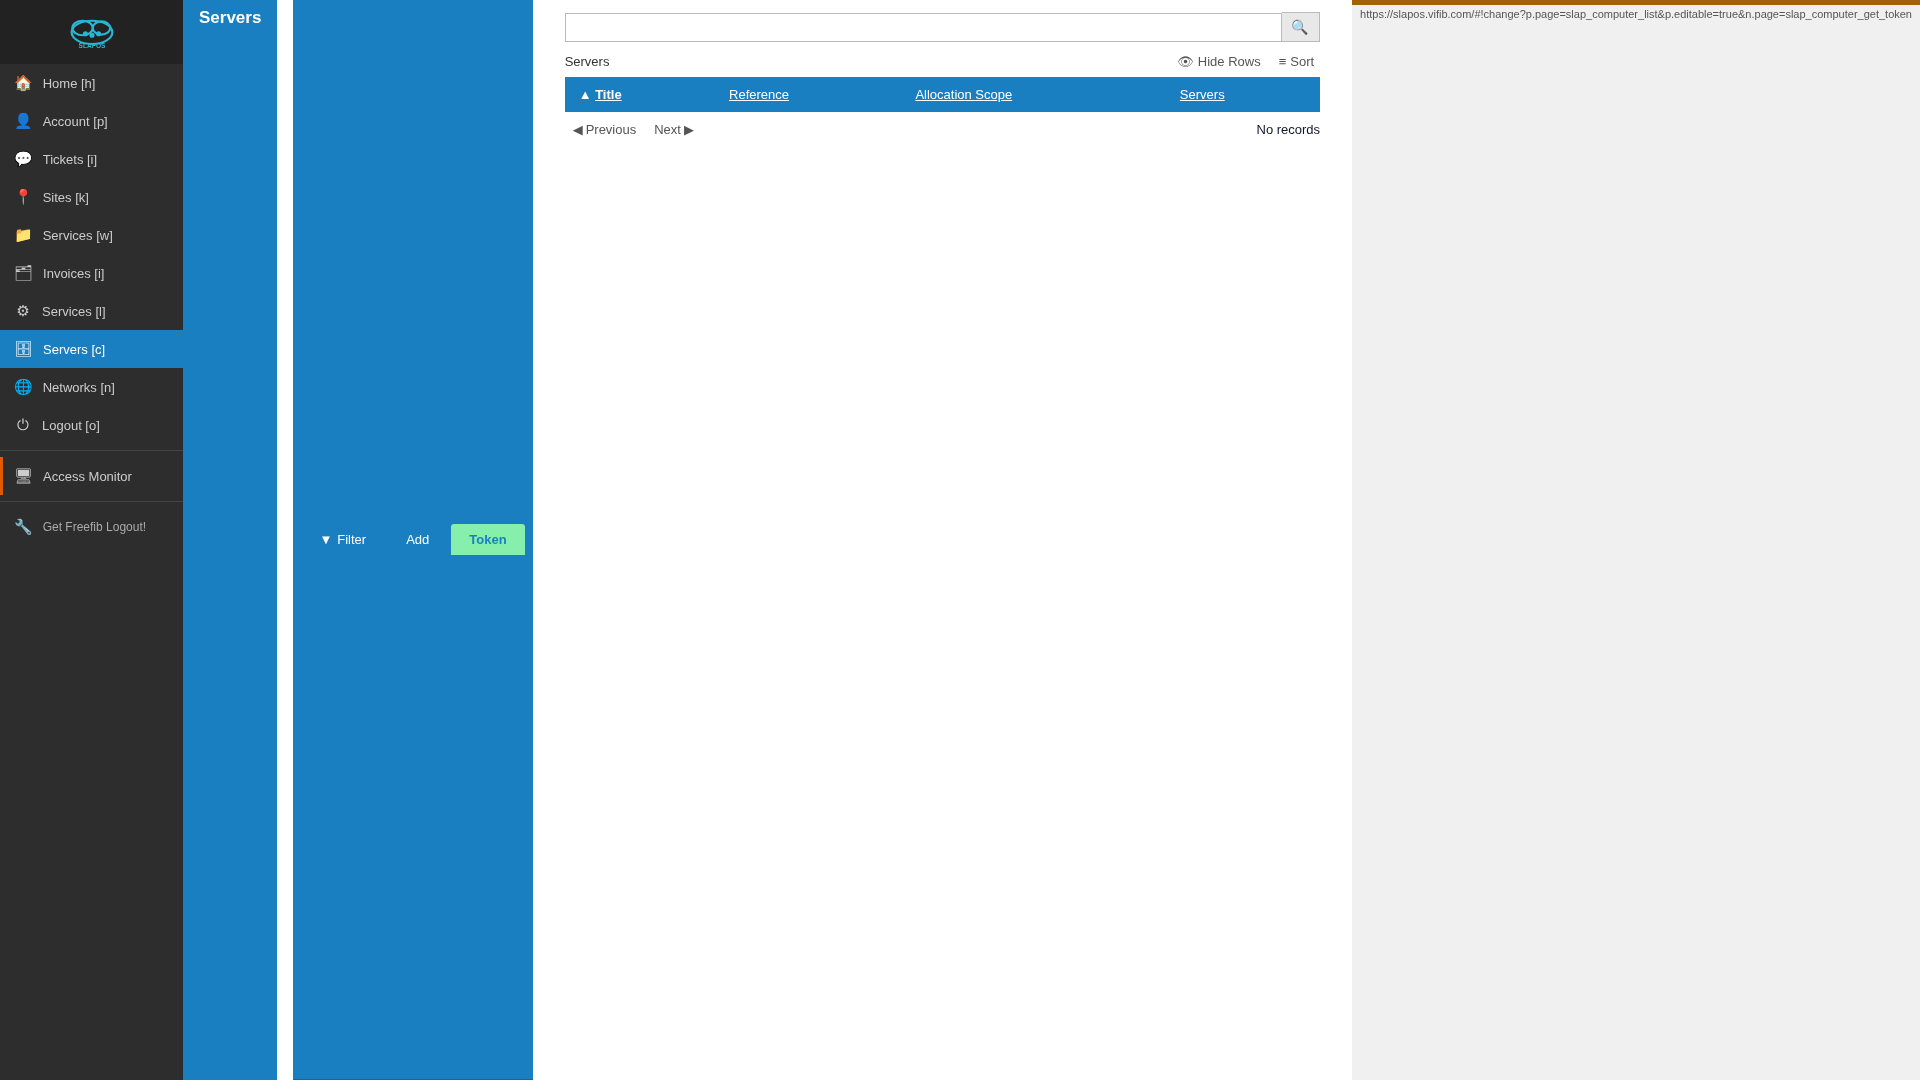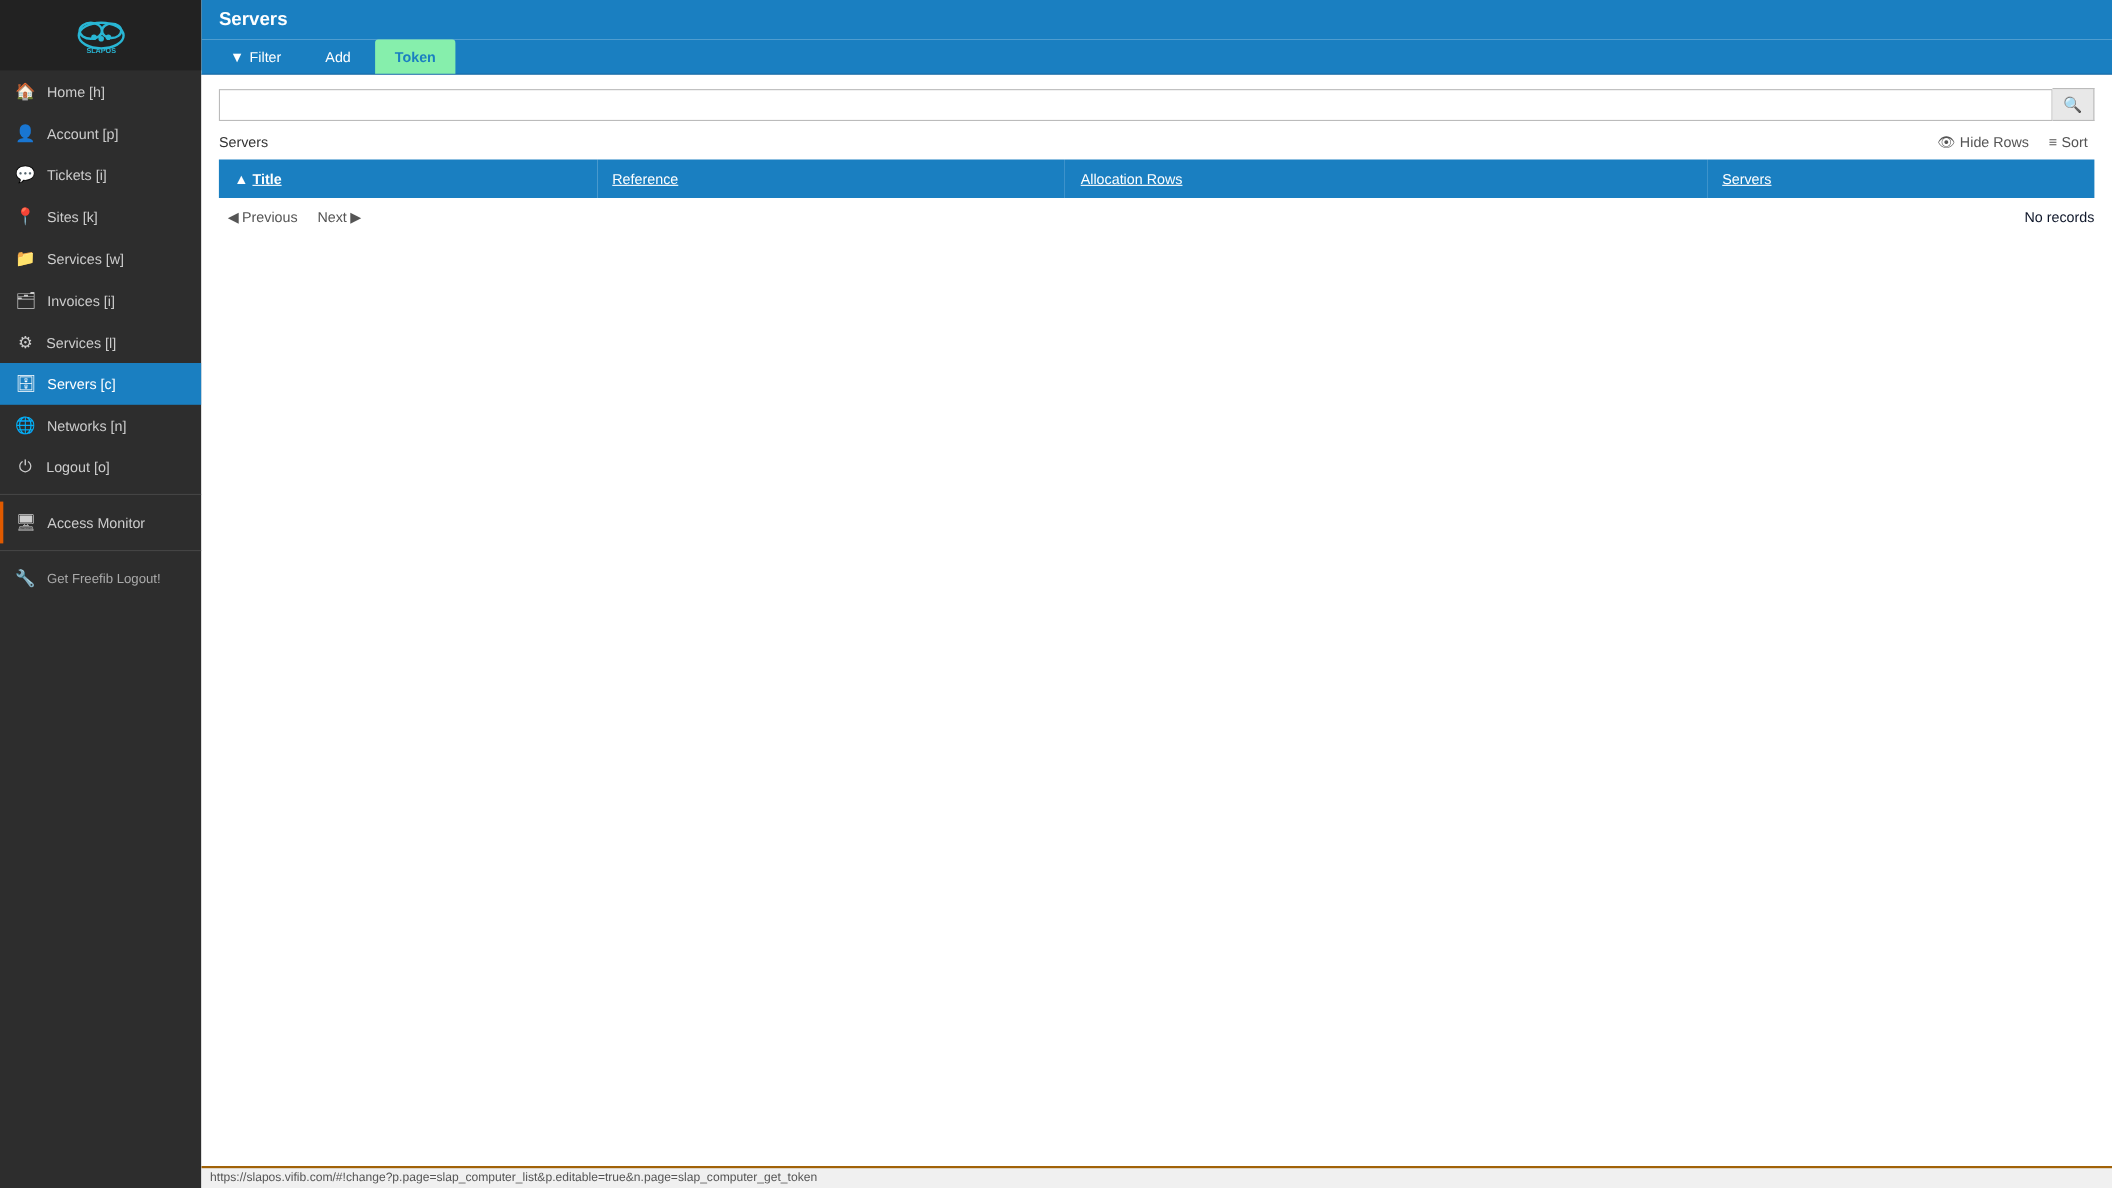--- a/index.html
+++ b/index.html
@@ -38,22 +38,23 @@
     .sidebar-item.active { background: #1a7fc1; color: #fff; }
     .sidebar-item .icon { font-size: 15px; min-width: 18px; text-align: center; }
     .sidebar-divider { border-top: 1px solid #444; margin: 6px 0; }
     .sidebar-item.access-monitor { border-left: 3px solid #e05a00; padding-left: 11px; }
     .sidebar-item.get-token { color: #aaa; font-size: 12px; }
 
     
     #main {
       flex: 1;
       display: flex;
-      flex-direction: column;
+      flex-direction: row;
       overflow: hidden;
+      gap: 16px;
     }
     #header-bar {
       background: #1a7fc1;
       color: #fff;
       padding: 8px 16px;
       font-size: 17px;
       font-weight: bold;
     }
     #tab-bar {
       background: #1a7fc1;
@@ -161,21 +162,21 @@
       display: flex;
       align-items: center;
       gap: 3px;
       padding: 4px 8px;
     }
     .page-btns { display: flex; gap: 2px; }
     .no-records-msg { font-size: 13px; color: #0f172a; }
 
     #status-bar {
       background: #f0f0f0;
-      border-top: 2px solid #a16207;
+      border-top: 5px solid #a16207;
       padding: 3px 8px;
       font-size: 11px;
       color: #555;
     }
   </style>
 </head>
 <body>
 
 <nav id="sidebar">
   <div class="logo-area">
@@ -295,21 +296,21 @@
       <thead>
         <tr>
           <th class="sorted">
             <span>▲</span>
             <a>Title</a>
           </th>
           <th>
             <a>Reference</a>
           </th>
           <th>
-            <a>Allocation Rows</a>
+            <a>Allocation Scope</a>
           </th>
           <th>
             <a>Servers</a>
           </th>
         </tr>
       </thead>
       <tbody id="table-body">
         
       </tbody>
     </table>

